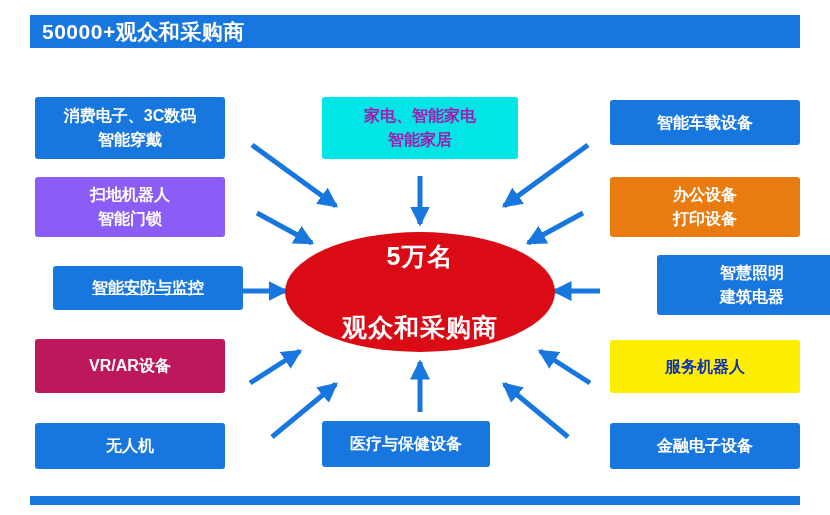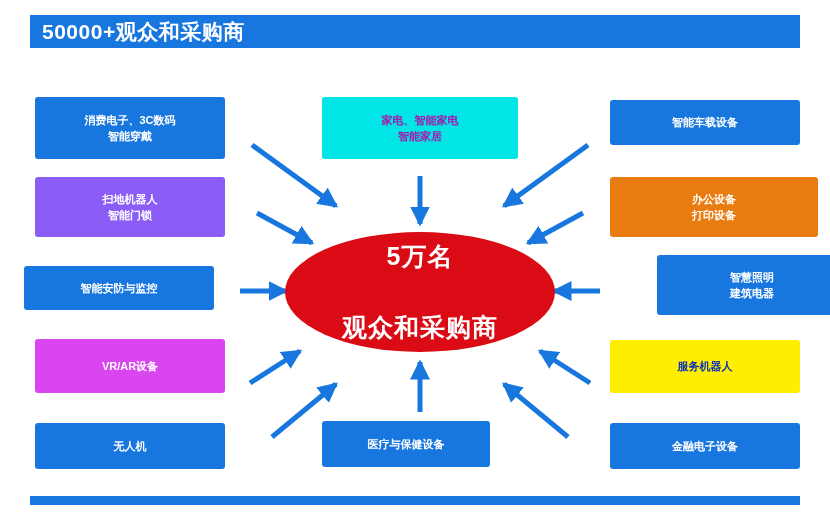--- a/index.html
+++ b/index.html
@@ -31,34 +31,34 @@
     width: 770px; height: 9px;
   }
   .box {
     position: absolute;
     display: flex;
     flex-direction: column;
     justify-content: center;
     align-items: center;
     text-align: left;
     font-weight: bold;
-    font-size: 11px;
+    font-size: 16px;
     line-height: 1.5;
     color: #ffffff;
     border-radius: 3px;
   }
   
   .lb1 { left: 35px;  top: 97px;  width: 190px; height: 62px; }
   .lb2 { left: 35px;  top: 177px; width: 190px; height: 60px; }
-  .lb3 { left: 24px;  top: 266px; width: 190px; height: 44px; }
+  .lb3 { left: 53px;  top: 266px; width: 190px; height: 44px; text-decoration: underline; }
   .lb4 { left: 35px;  top: 339px; width: 190px; height: 54px; }
   .lb5 { left: 35px;  top: 423px; width: 190px; height: 46px; }
   
   .rb1 { left: 610px; top: 100px; width: 190px; height: 45px; }
-  .rb2 { left: 610px; top: 177px; width: 208px; height: 60px; }
+  .rb2 { left: 610px; top: 177px; width: 190px; height: 60px; }
   .rb3 { left: 610px; top: 255px; width: 190px; height: 60px; margin-left: 47px; }
   .rb4 { left: 610px; top: 340px; width: 190px; height: 53px; }
   .rb5 { left: 610px; top: 423px; width: 190px; height: 46px; }
   
   .tb  { left: 322px; top: 97px;  width: 196px; height: 62px; }
   .bb  { left: 322px; top: 421px; width: 168px; height: 46px; }
   .ellipse {
     position: absolute;
     left: 285px; top: 232px;
     width: 270px; height: 120px;
@@ -113,21 +113,21 @@
     <span>消费电子、3C数码</span>
     <span>智能穿戴</span>
   </div>
   <div class="box lb2" style="background: #8b5cf6; color: rgb(255, 255, 255);">
     <span>扫地机器人</span>
     <span>智能门锁</span>
   </div>
   <div class="box lb3" style="background: rgb(24, 119, 222); color: rgb(255, 255, 255);">
     <span>智能安防与监控</span>
   </div>
-  <div class="box lb4" style="background: #d946ef; color: rgb(255, 255, 255);">
+  <div class="box lb4" style="background: #be185d; color: rgb(255, 255, 255);">
     <span>VR/AR设备</span>
   </div>
   <div class="box lb5" style="background: rgb(24, 119, 222); color: rgb(255, 255, 255);">
     <span>无人机</span>
   </div>
 
   <div class="box tb" style="background: rgb(0, 229, 230); color: #a21caf;">
     <span>家电、智能家电</span>
     <span>智能家居</span>
   </div>

